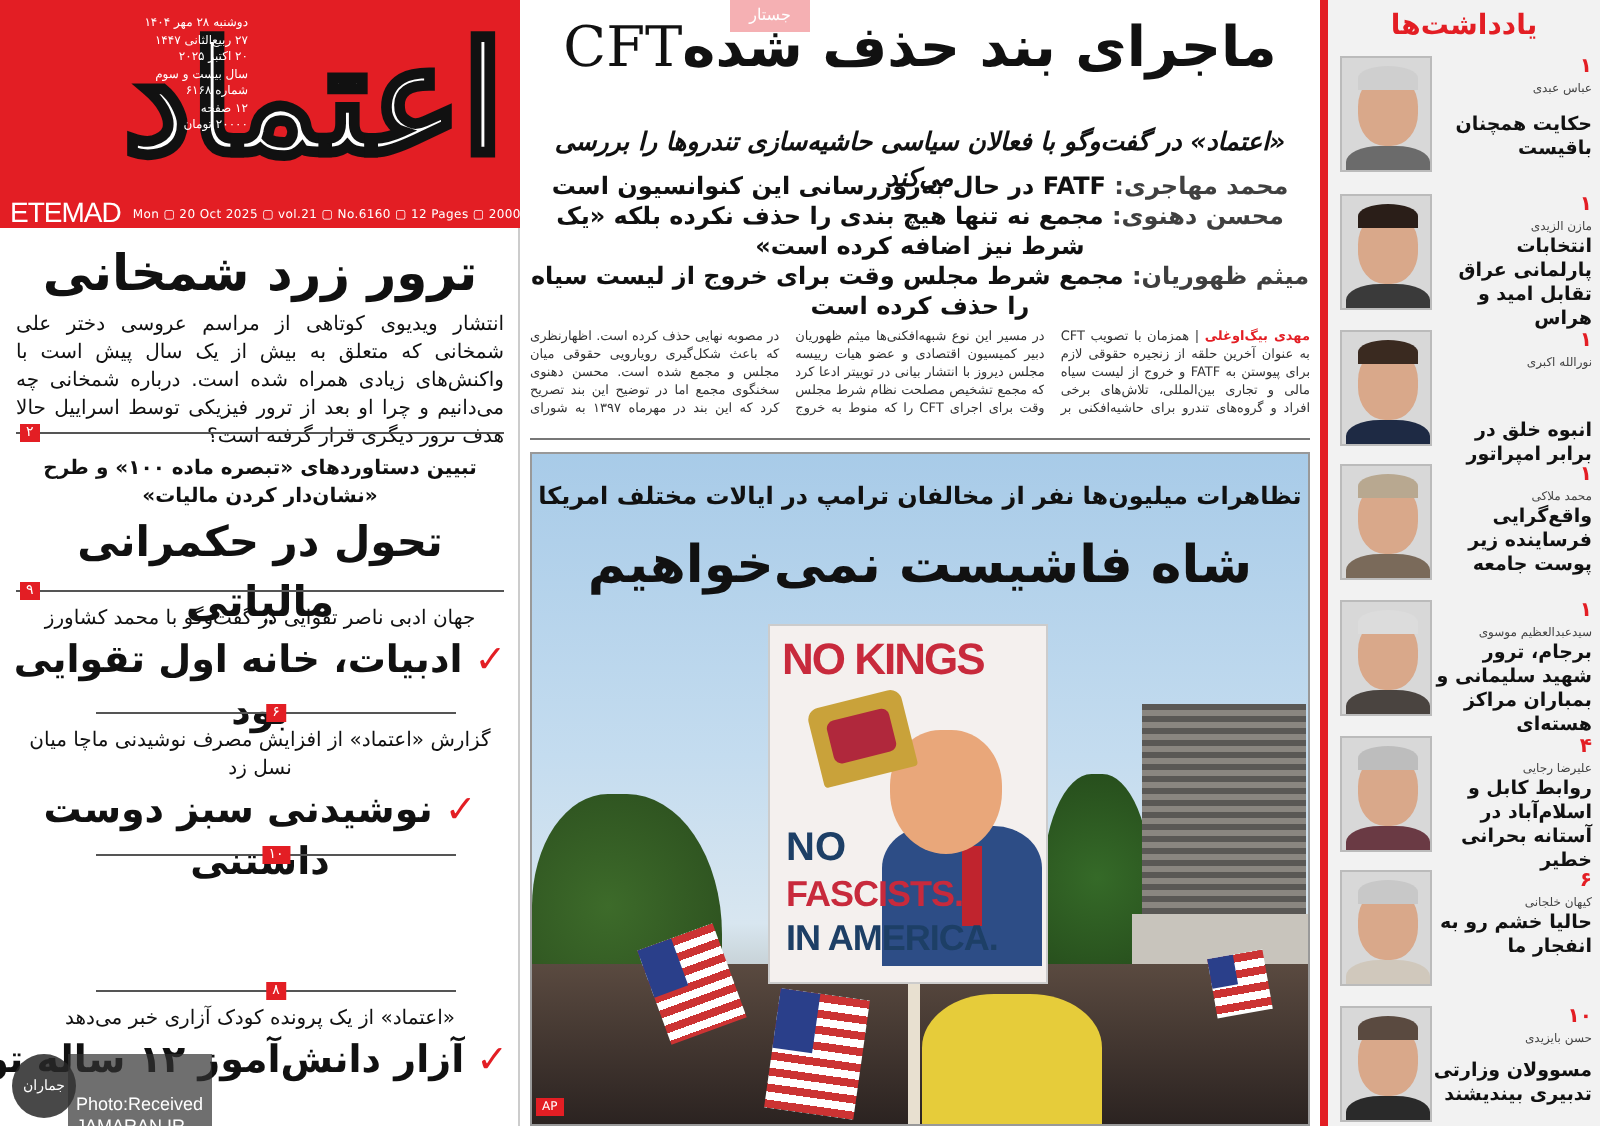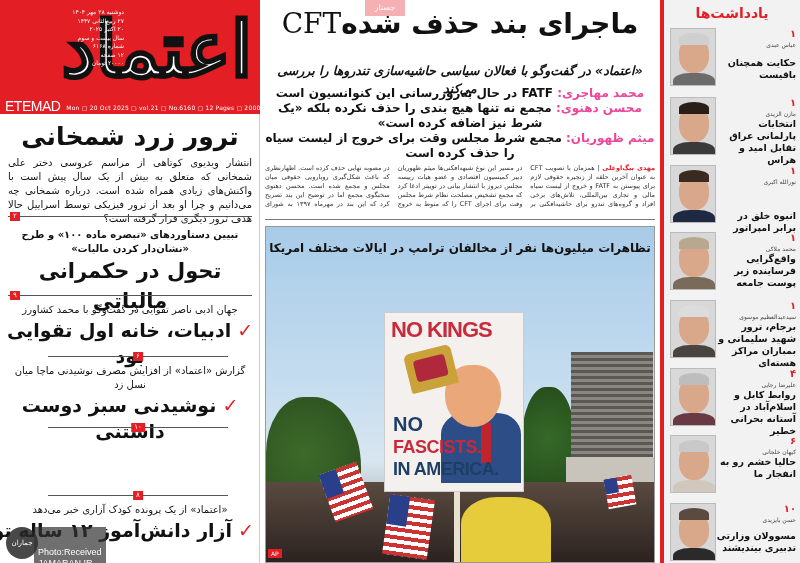--- a/index.html
+++ b/index.html
@@ -33,21 +33,21 @@
   .wm-circle { width: 32px; height: 32px; border-radius: 50%; background: rgba(40,40,40,0.85); color: #fff; font-size: 7px; display: flex; align-items: center; justify-content: center; }
   .wm-text { background: rgba(50,50,50,0.7); color: #fff; font-family: Liberation Sans, sans-serif; font-size: 9px; line-height: 11px; padding: 20px 4px; margin-left: -4px; }
 
   
   .center-col { position: absolute; left: 265px; top: 0; width: 390px; height: 563px; }
   .main-title { position: absolute; left: 0; top: 4px; width: 390px; text-align: center; direction: rtl; font-size: 28px; font-weight: bold; line-height: 40px; }
   .main-title .latin { font-family: "DejaVu Serif", serif; font-weight: normal; }
   .tag-overlay { position: absolute; left: 100px; top: 0; width: 40px; height: 16px; background: rgba(227,30,36,0.35); color: #fff; font-size: 8px; text-align: center; line-height: 16px; }
   .subtitle { position: absolute; left: 0; top: 62px; width: 390px; text-align: center; direction: rtl; font-size: 12.5px; font-weight: bold; line-height: 18px; font-style: italic; }
   .quotes { position: absolute; left: 0; top: 86px; width: 390px; text-align: center; direction: rtl; font-size: 12px; font-weight: bold; line-height: 15px; }
-  .quotes .name { color: #ec4899; }
+  .quotes .name { color: #404040; }
   .body-cols { position: absolute; left: 0; top: 164px; width: 390px; height: 44px; display: flex; flex-direction: row-reverse; gap: 8px; }
   .body-col { flex: 1; font-size: 6.5px; line-height: 9px; direction: rtl; text-align: justify; color: #333; overflow: hidden; }
   .body-col .name { color: #e31e24; font-weight: bold; }
   .rule { position: absolute; left: 0; top: 219px; width: 390px; border-top: 1px solid #777; }
 
   .photo-box { position: absolute; left: 0; top: 226px; width: 390px; height: 337px; background: linear-gradient(#a8cbe8 0%, #c4dcef 45%, #d8e6f0 70%, #8a8a7a 100%); border: 1px solid #999; overflow: hidden; }
   .photo-kicker { position: absolute; left: 0; top: 12px; width: 388px; text-align: center; direction: rtl; font-size: 12px; font-weight: bold; line-height: 18px; }
   .photo-title { position: absolute; left: 0; top: 36px; width: 388px; text-align: center; direction: rtl; font-size: 26px; font-weight: bold; line-height: 40px; }
   .tree-l { position: absolute; left: 0; top: 170px; width: 95px; height: 140px; background: radial-gradient(circle at 40% 40%, #3d6b2a, #25441a); border-radius: 40% 50% 10% 10%; }
   .tree-r { position: absolute; left: 255px; top: 160px; width: 55px; height: 130px; background: radial-gradient(circle at 50% 40%, #356a28, #1f3f16); border-radius: 45% 45% 10% 10%; }
@@ -195,20 +195,21 @@
       <div class="sign-top">NO KINGS</div>
       <div class="suit"></div>
       <div class="tie"></div>
       <div class="face"></div>
       <div class="crown"></div>
       <div class="sign-no">NO</div>
       <div class="sign-fas">FASCISTS.</div>
       <div class="sign-am">IN AMERICA.</div>
     </div>
     <div class="photo-kicker">تظاهرات میلیون‌ها نفر از مخالفان ترامپ در ایالات مختلف امریکا</div>
+    <div class="photo-title">شاه فاشیست نمی‌خواهیم</div>
     <div class="photo-credit">AP</div>
   </div>
 </div>
 
 <div class="right-col">
   <div class="right-title">یادداشت‌ها</div>
 
   <div class="note" style="top:28px;">
     <div class="note-photo">
         <div class="body" style="background:#6b6b6b"></div>

